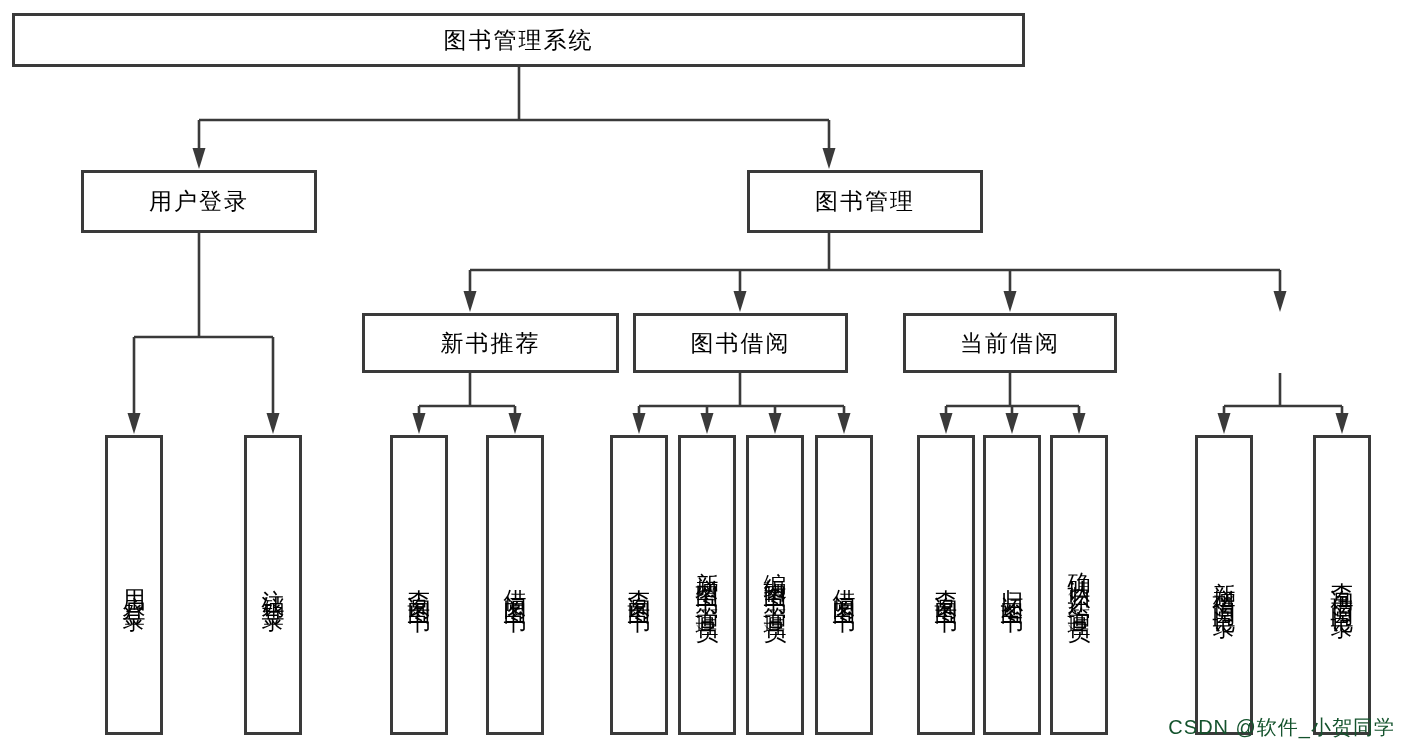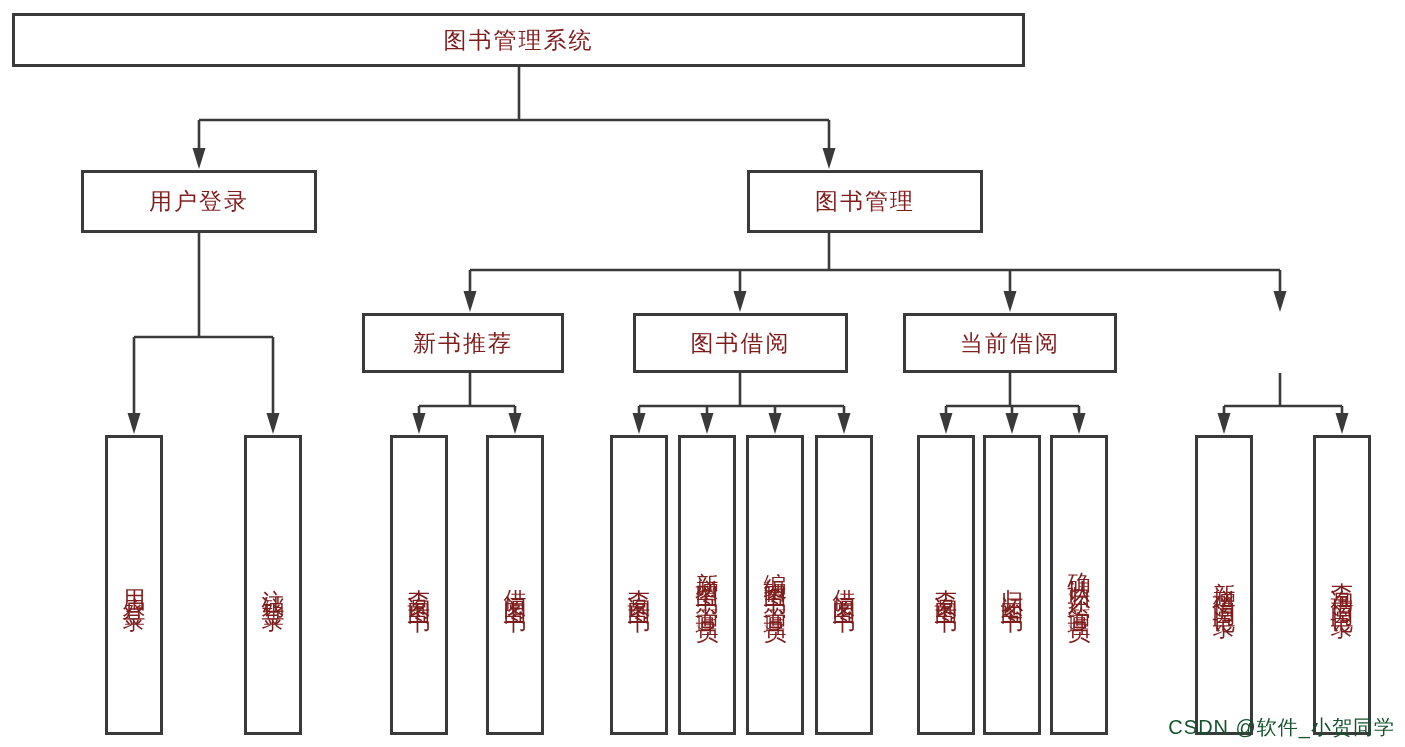--- a/index.html
+++ b/index.html
@@ -20,21 +20,21 @@
   .wires path { stroke: #3a3a3a; stroke-width: 2.6; fill: none; }
   .wires polygon { fill: #3a3a3a; stroke: none; }
   .box {
     position: absolute;
     box-sizing: border-box;
     border: 3px solid #3a3a3a;
     background: #ffffff;
     display: flex;
     align-items: center;
     justify-content: center;
-    color: #7f1d1d;
+    color: #000000;
   }
   .h-label { font-size: 23px; letter-spacing: 2px; white-space: nowrap; }
   .v-label {
     writing-mode: vertical-rl;
     font-size: 23px;
     letter-spacing: 7px;
     line-height: 1;
     white-space: nowrap;
   }
   .watermark {
@@ -119,21 +119,21 @@
     <span class="h-label">图书管理系统</span>
   </div>
 
   <div class="box" style="left:81px; top:170px; width:236px; height:63px;">
     <span class="h-label">用户登录</span>
   </div>
   <div class="box" style="left:711px; top:170px; width:236px; height:63px;margin-left:36px;">
     <span class="h-label">图书管理</span>
   </div>
 
-  <div class="box" style="left:362px; top:313px; width:202px; height:60px;">
+  <div class="box" style="left:362px; top:313px; width:257px; height:60px;">
     <span class="h-label">新书推荐</span>
   </div>
   <div class="box" style="left:633px; top:313px; width:215px; height:60px;">
     <span class="h-label">图书借阅</span>
   </div>
   <div class="box" style="left:903px; top:313px; width:214px; height:60px;align-items:center;">
     <span class="h-label">当前借阅</span>
   </div>
 
   <div class="box" style="left:105px; top:435px; width:58px; height:300px;">

